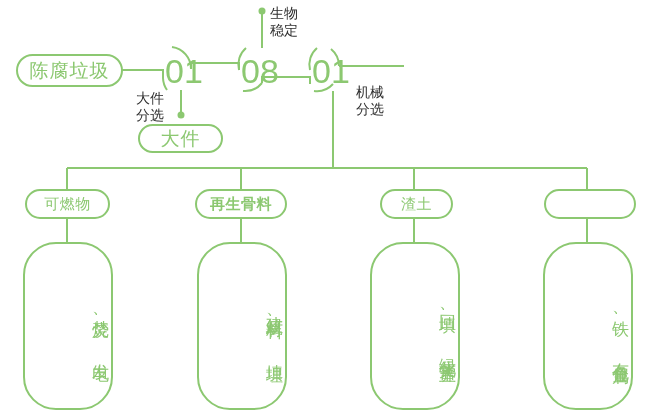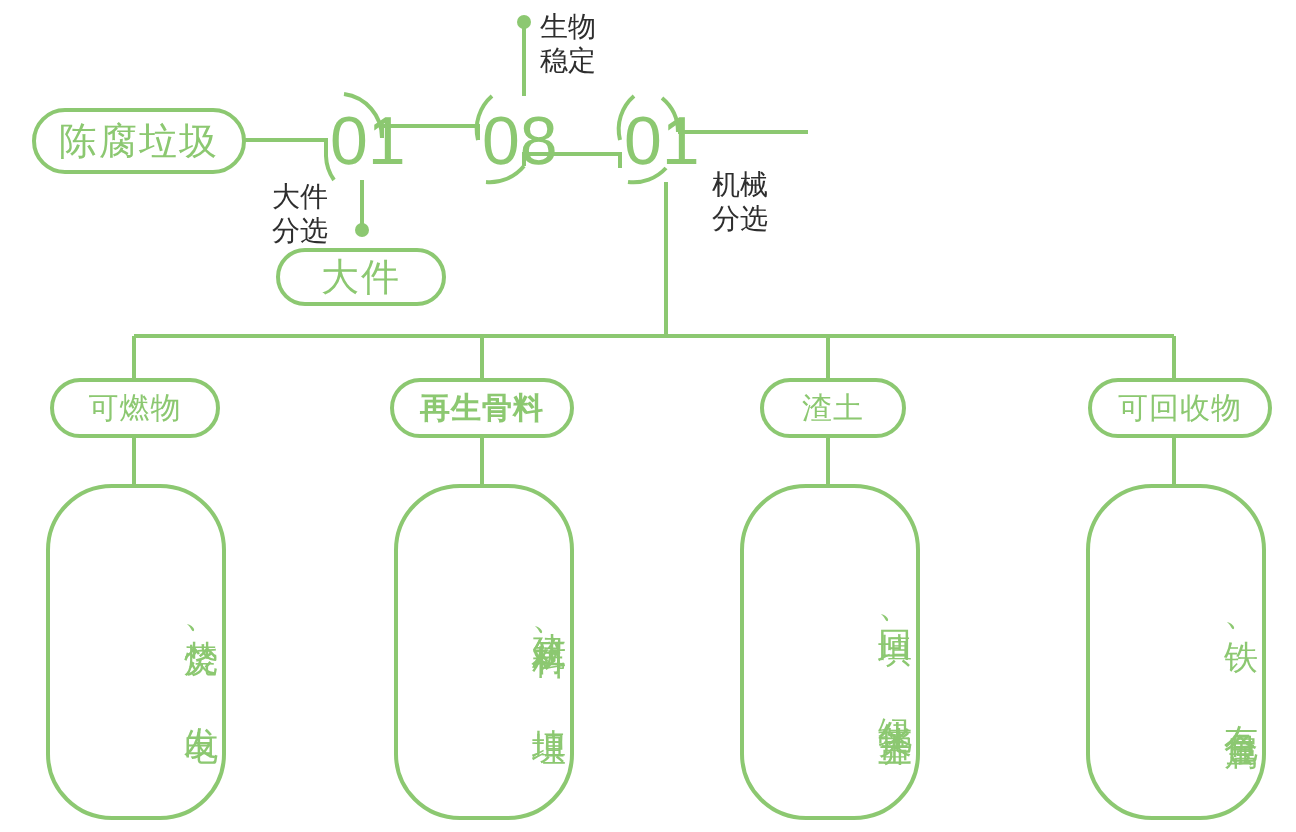--- a/index.html
+++ b/index.html
@@ -140,20 +140,19 @@
   <div class="note" style="left:270px; top:5px; text-align:left;">生物
 稳定</div>
   <div class="note" style="left:356px; top:84px; text-align:center;">机械
 分选</div>
 
   <div class="pill-text" style="left:139px; top:125px; width:83px; height:27px;">大件</div>
 
   <div class="pill-text small" style="left:26px; top:190px; width:83px; height:28px;text-align:center;">可燃物</div>
   <div class="pill-text small" style="left:196px; top:190px; width:90px; height:28px;font-weight:bold;">再生骨料</div>
   <div class="pill-text small" style="left:381px; top:190px; width:71px; height:28px;">渣土</div>
-  <div class="pill-text small" style="left:545px; top:190px; width:90px; height:28px;">可回收物</div>
 
   <div class="vtext" style="left:24px; top:265px; width:88px; height:130px;">焚烧、 发电</div>
   <div class="vtext" style="left:198px; top:258px; width:88px; height:142px;">建筑材料、 填埋</div>
   <div class="vtext" style="left:371px; top:255px; width:88px; height:146px;">回填、 绿化营养土</div>
   <div class="vtext" style="left:544px; top:272px; width:88px; height:120px;">铁、 有色金属</div>
 
 </div>
 
 </body></html>

